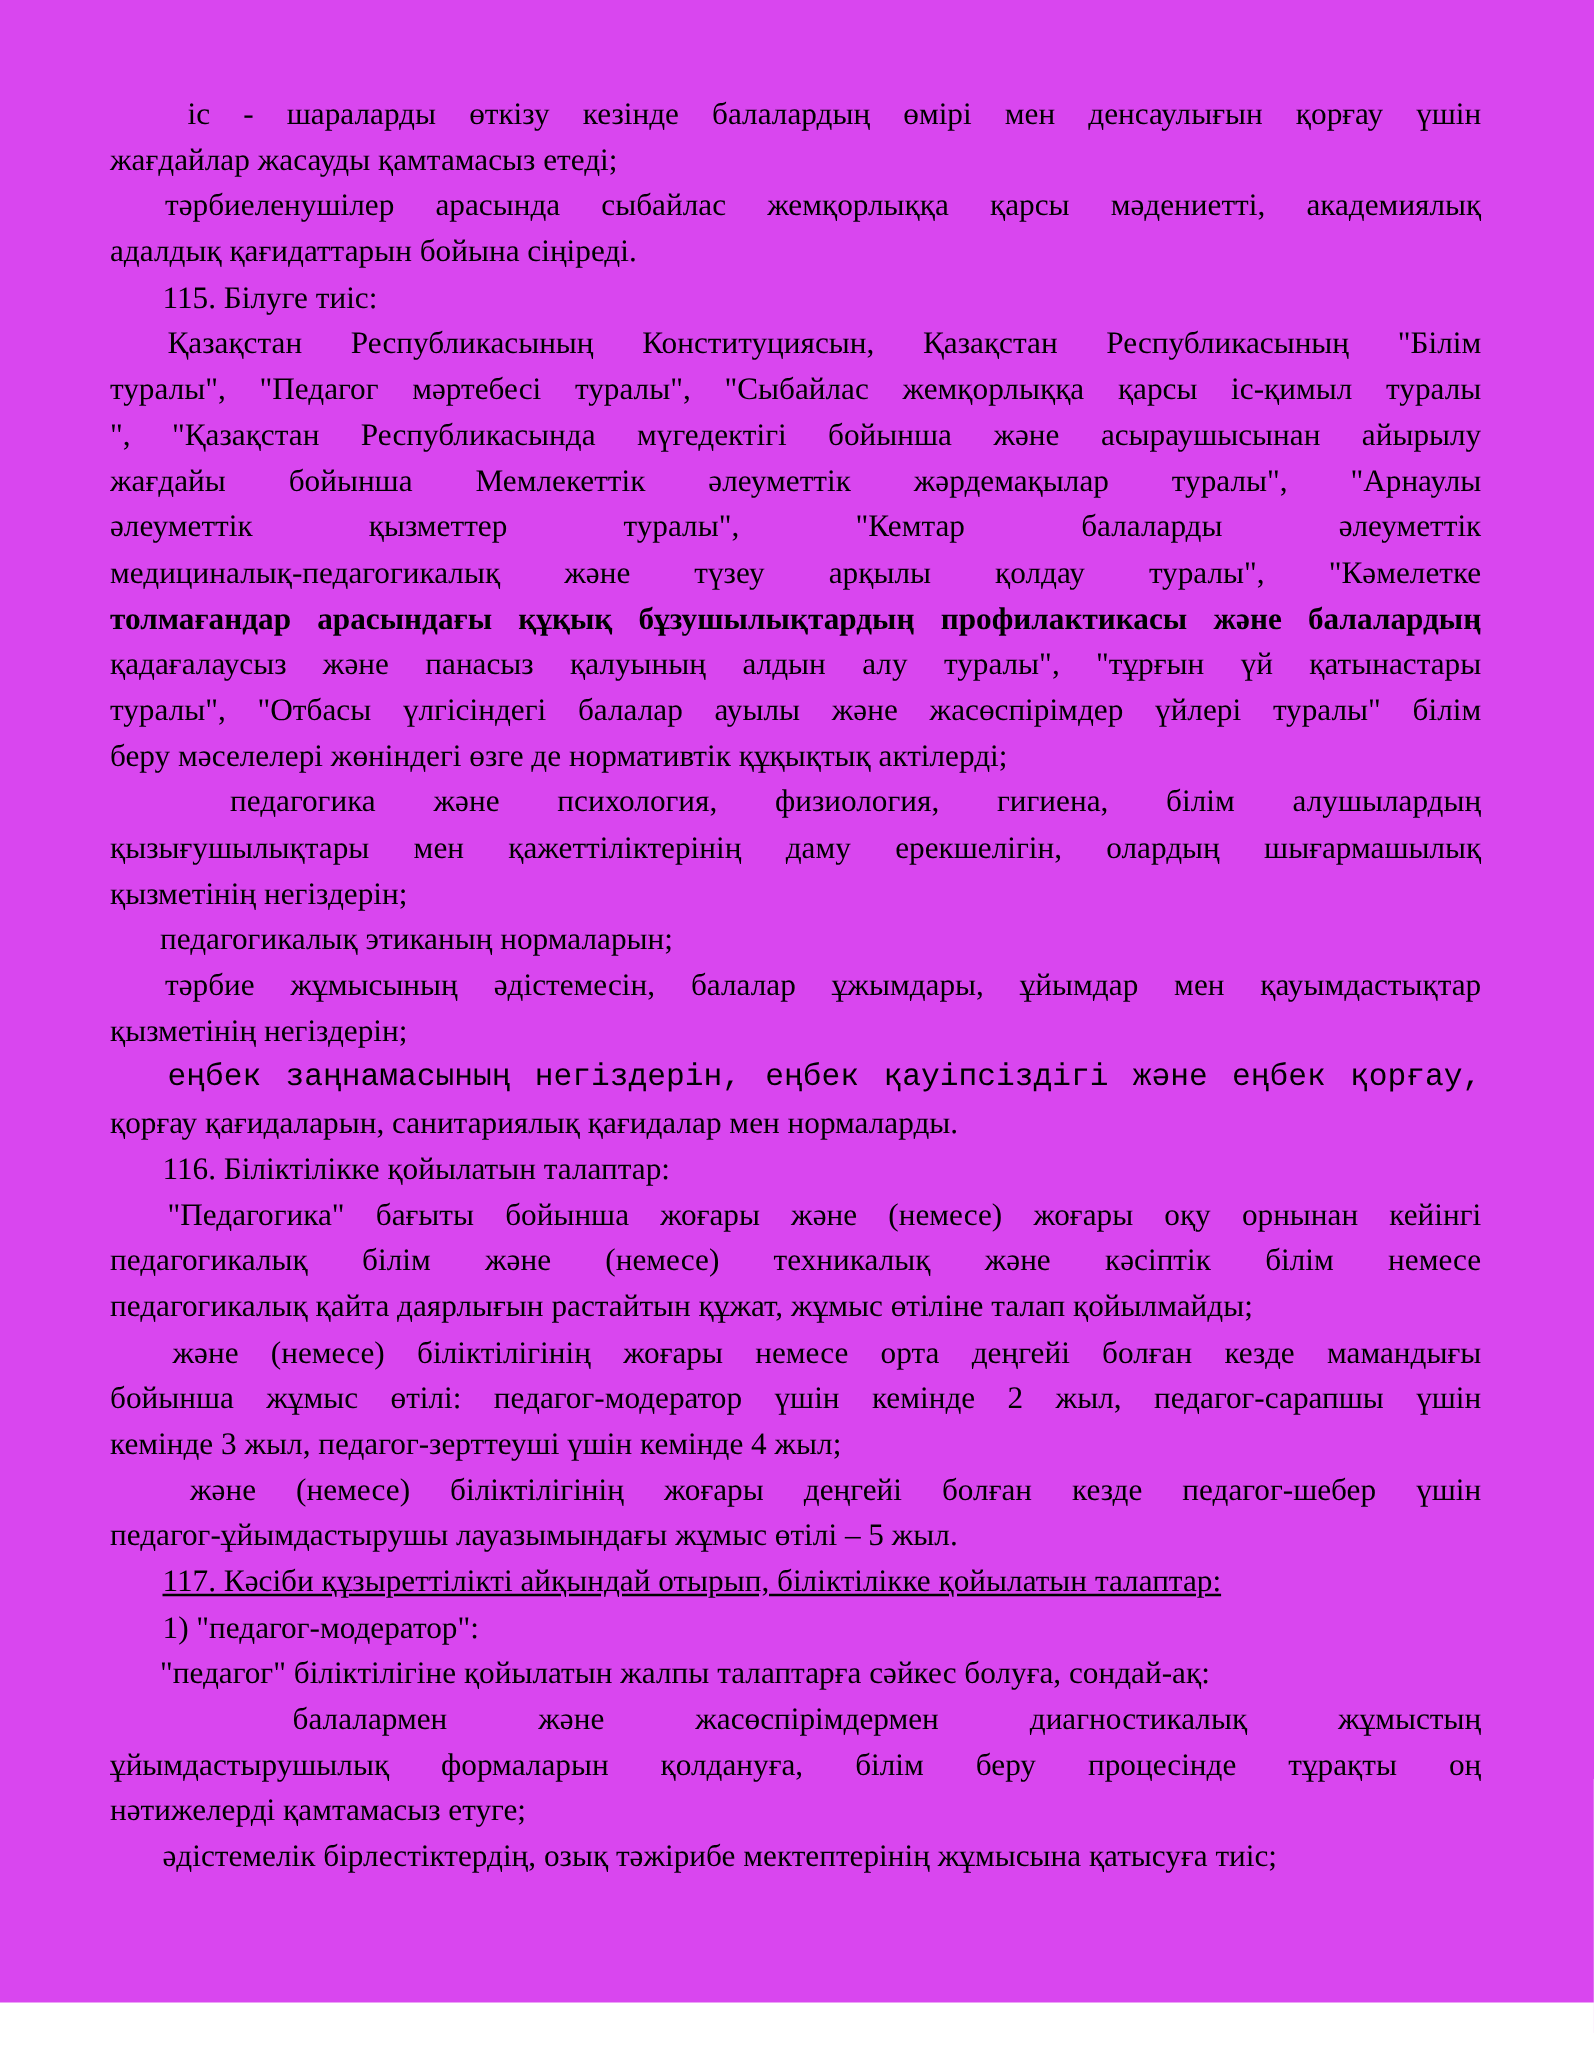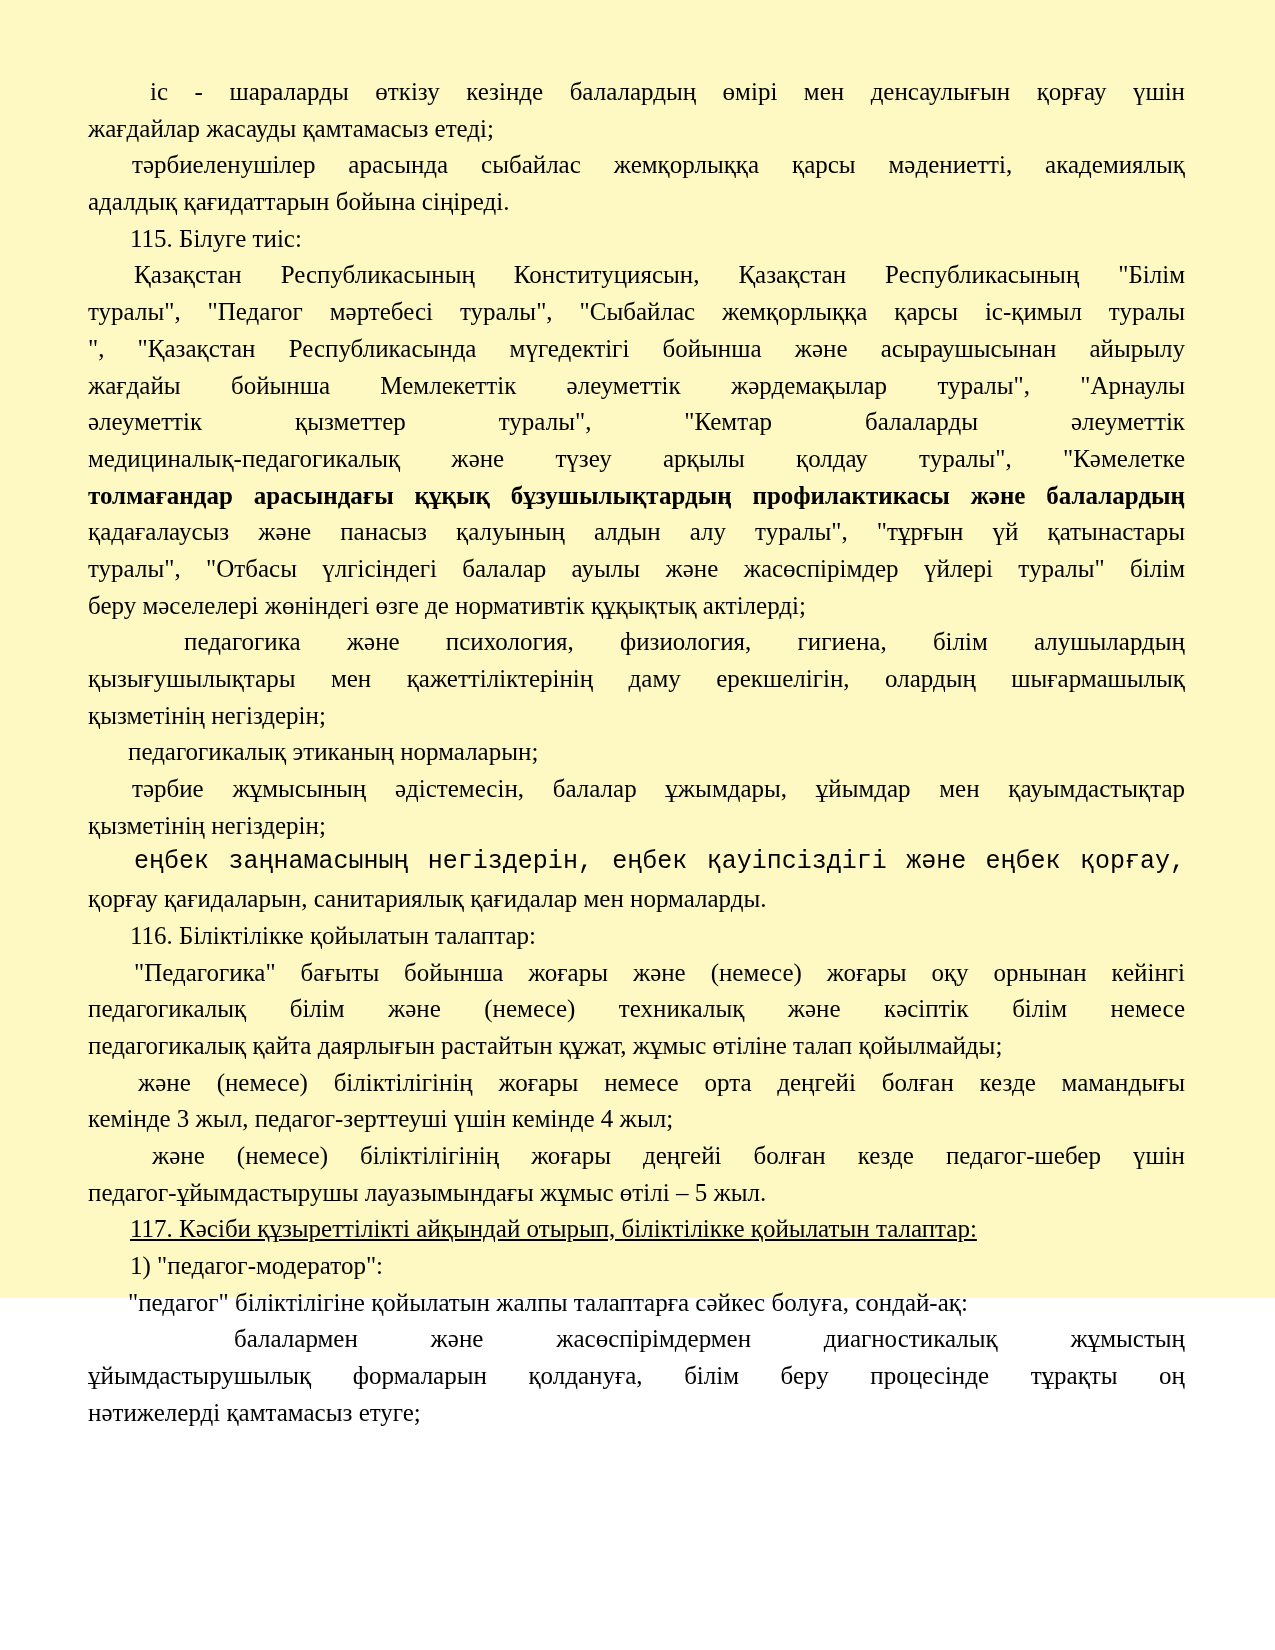--- a/index.html
+++ b/index.html
@@ -13,22 +13,22 @@
       position: relative;
       overflow: hidden;
       font-family: "Liberation Serif", "DejaVu Serif", serif;
       color: #000000;
     }
     .page {
       position: absolute;
       left: 0;
       top: 0;
       width: 1275px;
-      height: 1298px;
-      background: #fef9c3;
+      height: 1602px;
+      background: #d946ef;
     }
     .content {
       position: absolute;
       left: 88px;
       top: 74px;
       width: 1097px;
     }
     .line {
       position: relative;
       height: 36.7px;
@@ -72,23 +72,25 @@
       <div class="line left" style="padding-left: 40px;">педагогикалық этиканың нормаларын;</div>
       <div class="line justify" style="padding-left: 44px;">тәрбие жұмысының әдістемесін, балалар ұжымдары, ұйымдар мен қауымдастықтар</div>
       <div class="line left" style="padding-left: 0px;">қызметінің негіздерін;</div>
       <div class="line justify" style="padding-left: 46px; font-family: Liberation Mono, monospace;">еңбек заңнамасының негіздерін, еңбек қауіпсіздігі және еңбек қорғау, өртке қарсы</div>
       <div class="line left" style="padding-left: 0px;">қорғау қағидаларын, санитариялық қағидалар мен нормаларды.</div>
       <div class="line left" style="padding-left: 42px;">116. Біліктілікке қойылатын талаптар:</div>
       <div class="line justify" style="padding-left: 46px;">"Педагогика" бағыты бойынша жоғары және (немесе) жоғары оқу орнынан кейінгі</div>
       <div class="line justify" style="padding-left: 0px;">педагогикалық білім және (немесе) техникалық және кәсіптік білім немесе</div>
       <div class="line left" style="padding-left: 0px;">педагогикалық қайта даярлығын растайтын құжат, жұмыс өтіліне талап қойылмайды;</div>
       <div class="line justify" style="padding-left: 50px;">және (немесе) біліктілігінің жоғары немесе орта деңгейі болған кезде мамандығы</div>
+      <div class="line justify" style="padding-left: 0px;">бойынша жұмыс өтілі: педагог-модератор үшін кемінде 2 жыл, педагог-сарапшы үшін</div>
       <div class="line left" style="padding-left: 0px;">кемінде 3 жыл, педагог-зерттеуші үшін кемінде 4 жыл;</div>
       <div class="line justify" style="padding-left: 64px;">және (немесе) біліктілігінің жоғары деңгейі болған кезде педагог-шебер үшін</div>
       <div class="line left" style="padding-left: 0px;">педагог-ұйымдастырушы лауазымындағы жұмыс өтілі – 5 жыл.</div>
       <div class="line left" style="padding-left: 42px; text-decoration: underline;">117. Кәсіби құзыреттілікті айқындай отырып, біліктілікке қойылатын талаптар:</div>
       <div class="line left" style="padding-left: 42px;">1) "педагог-модератор":</div>
       <div class="line left" style="padding-left: 40px;">"педагог" біліктілігіне қойылатын жалпы талаптарға сәйкес болуға, сондай-ақ:</div>
       <div class="line justify" style="padding-left: 146px;">балалармен және жасөспірімдермен диагностикалық жұмыстың</div>
       <div class="line justify" style="padding-left: 0px;">ұйымдастырушылық формаларын қолдануға, білім беру процесінде тұрақты оң</div>
       <div class="line left" style="padding-left: 0px;">нәтижелерді қамтамасыз етуге;</div>
+      <div class="line left" style="padding-left: 42px;">әдістемелік бірлестіктердің, озық тәжірибе мектептерінің жұмысына қатысуға тиіс;</div>
     </div>
 </div>
 
 </body></html>

